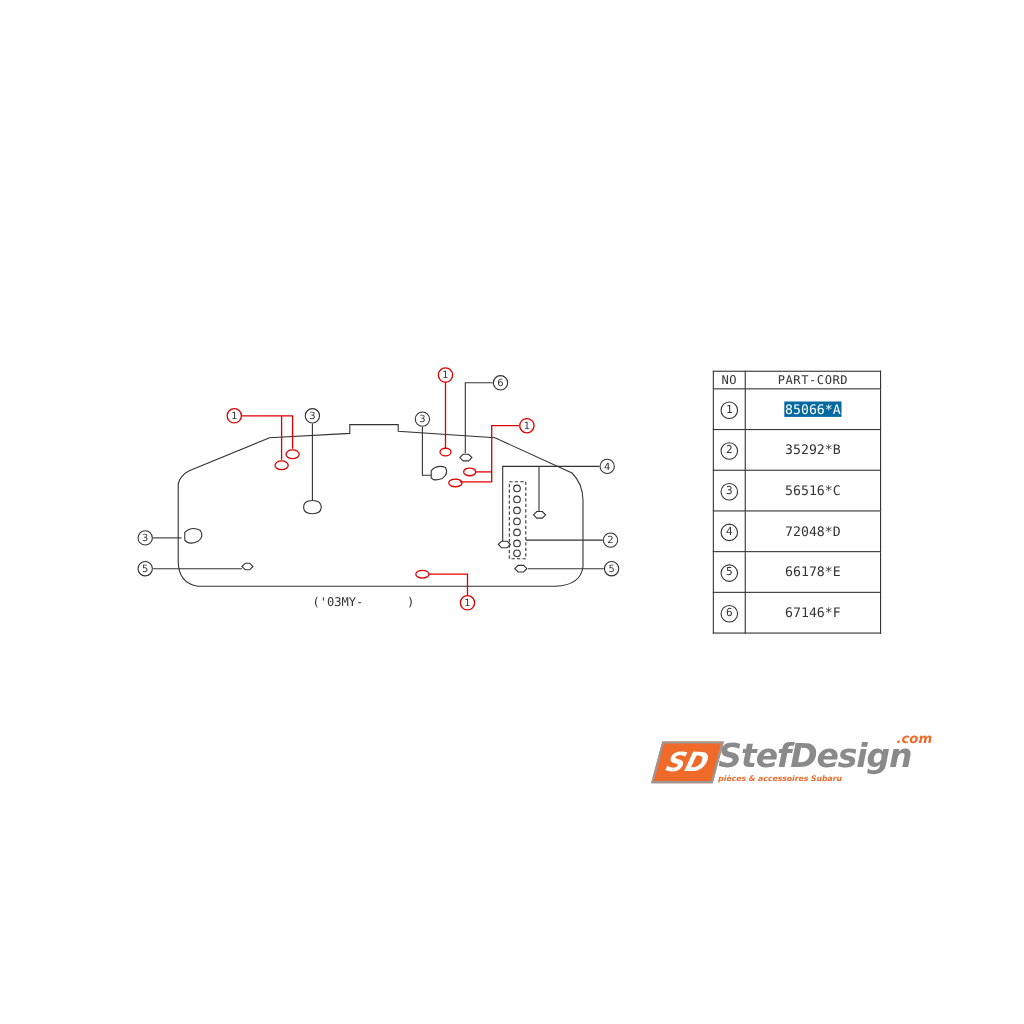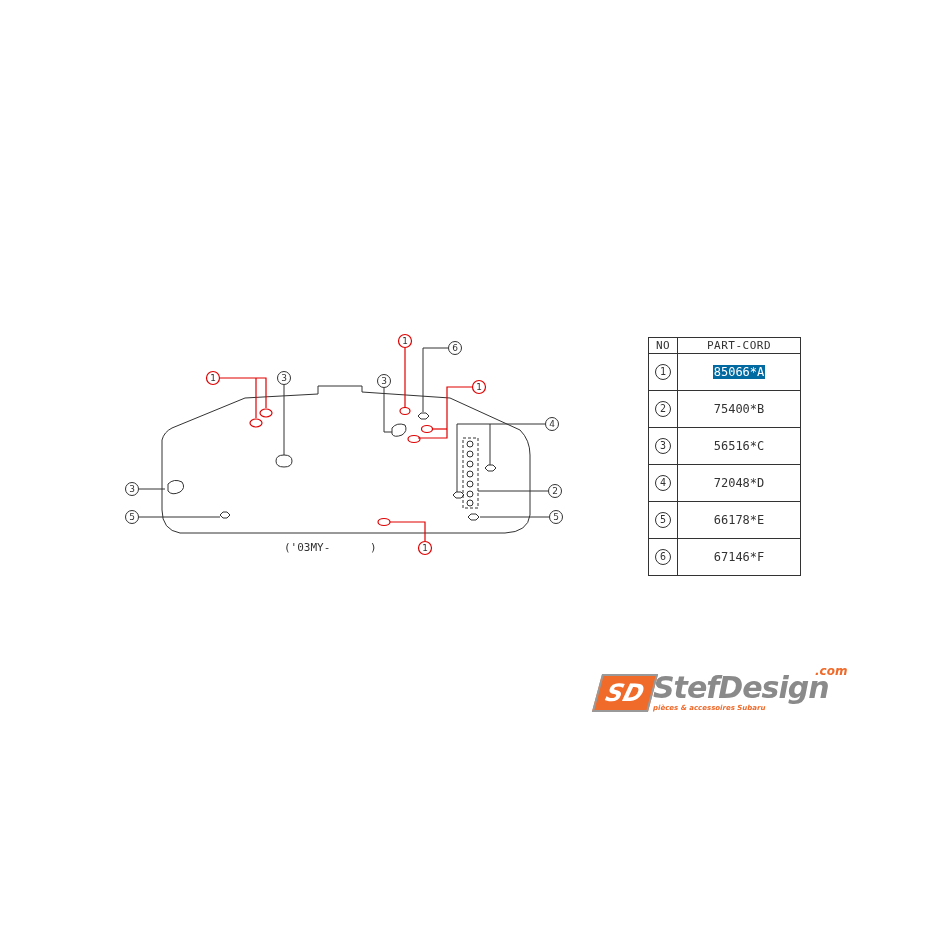--- a/index.html
+++ b/index.html
@@ -104,21 +104,21 @@
       <tr>
     <th>NO</th>
     <th>PART-CORD</th>
   </tr>
   <tr>
     <td class="no"><span class="circ">1</span></td>
     <td><span class="hl">85066*A</span></td>
   </tr>
   <tr>
     <td class="no"><span class="circ">2</span></td>
-    <td>75400*B</td>
+    <td>35292*B</td>
   </tr>
   <tr>
     <td class="no"><span class="circ">3</span></td>
     <td>56516*C</td>
   </tr>
   <tr>
     <td class="no"><span class="circ">4</span></td>
     <td>72048*D</td>
   </tr>
   <tr>

